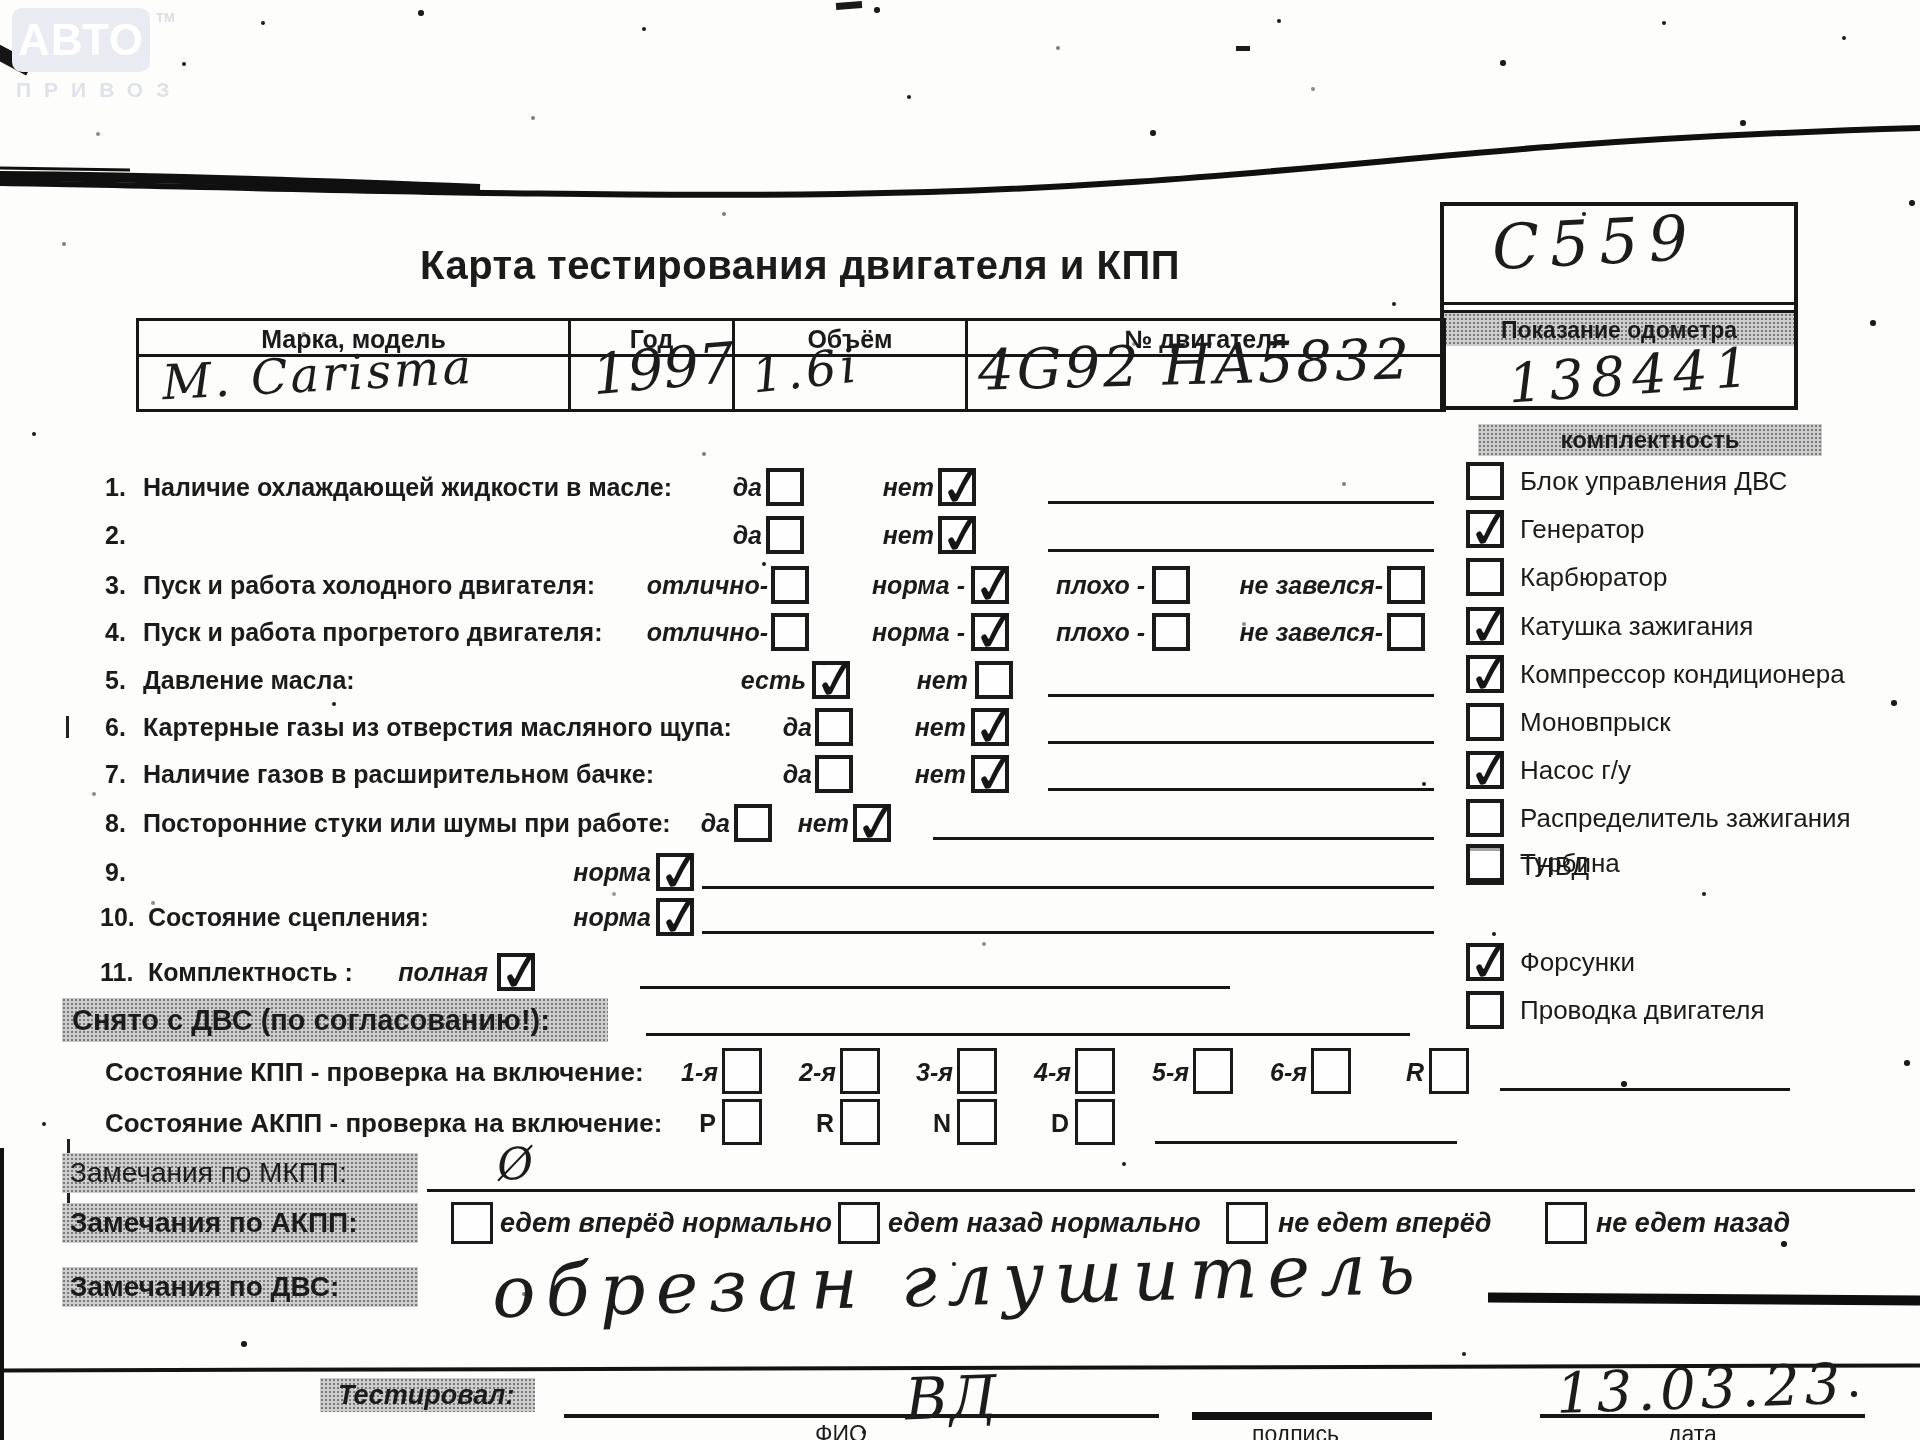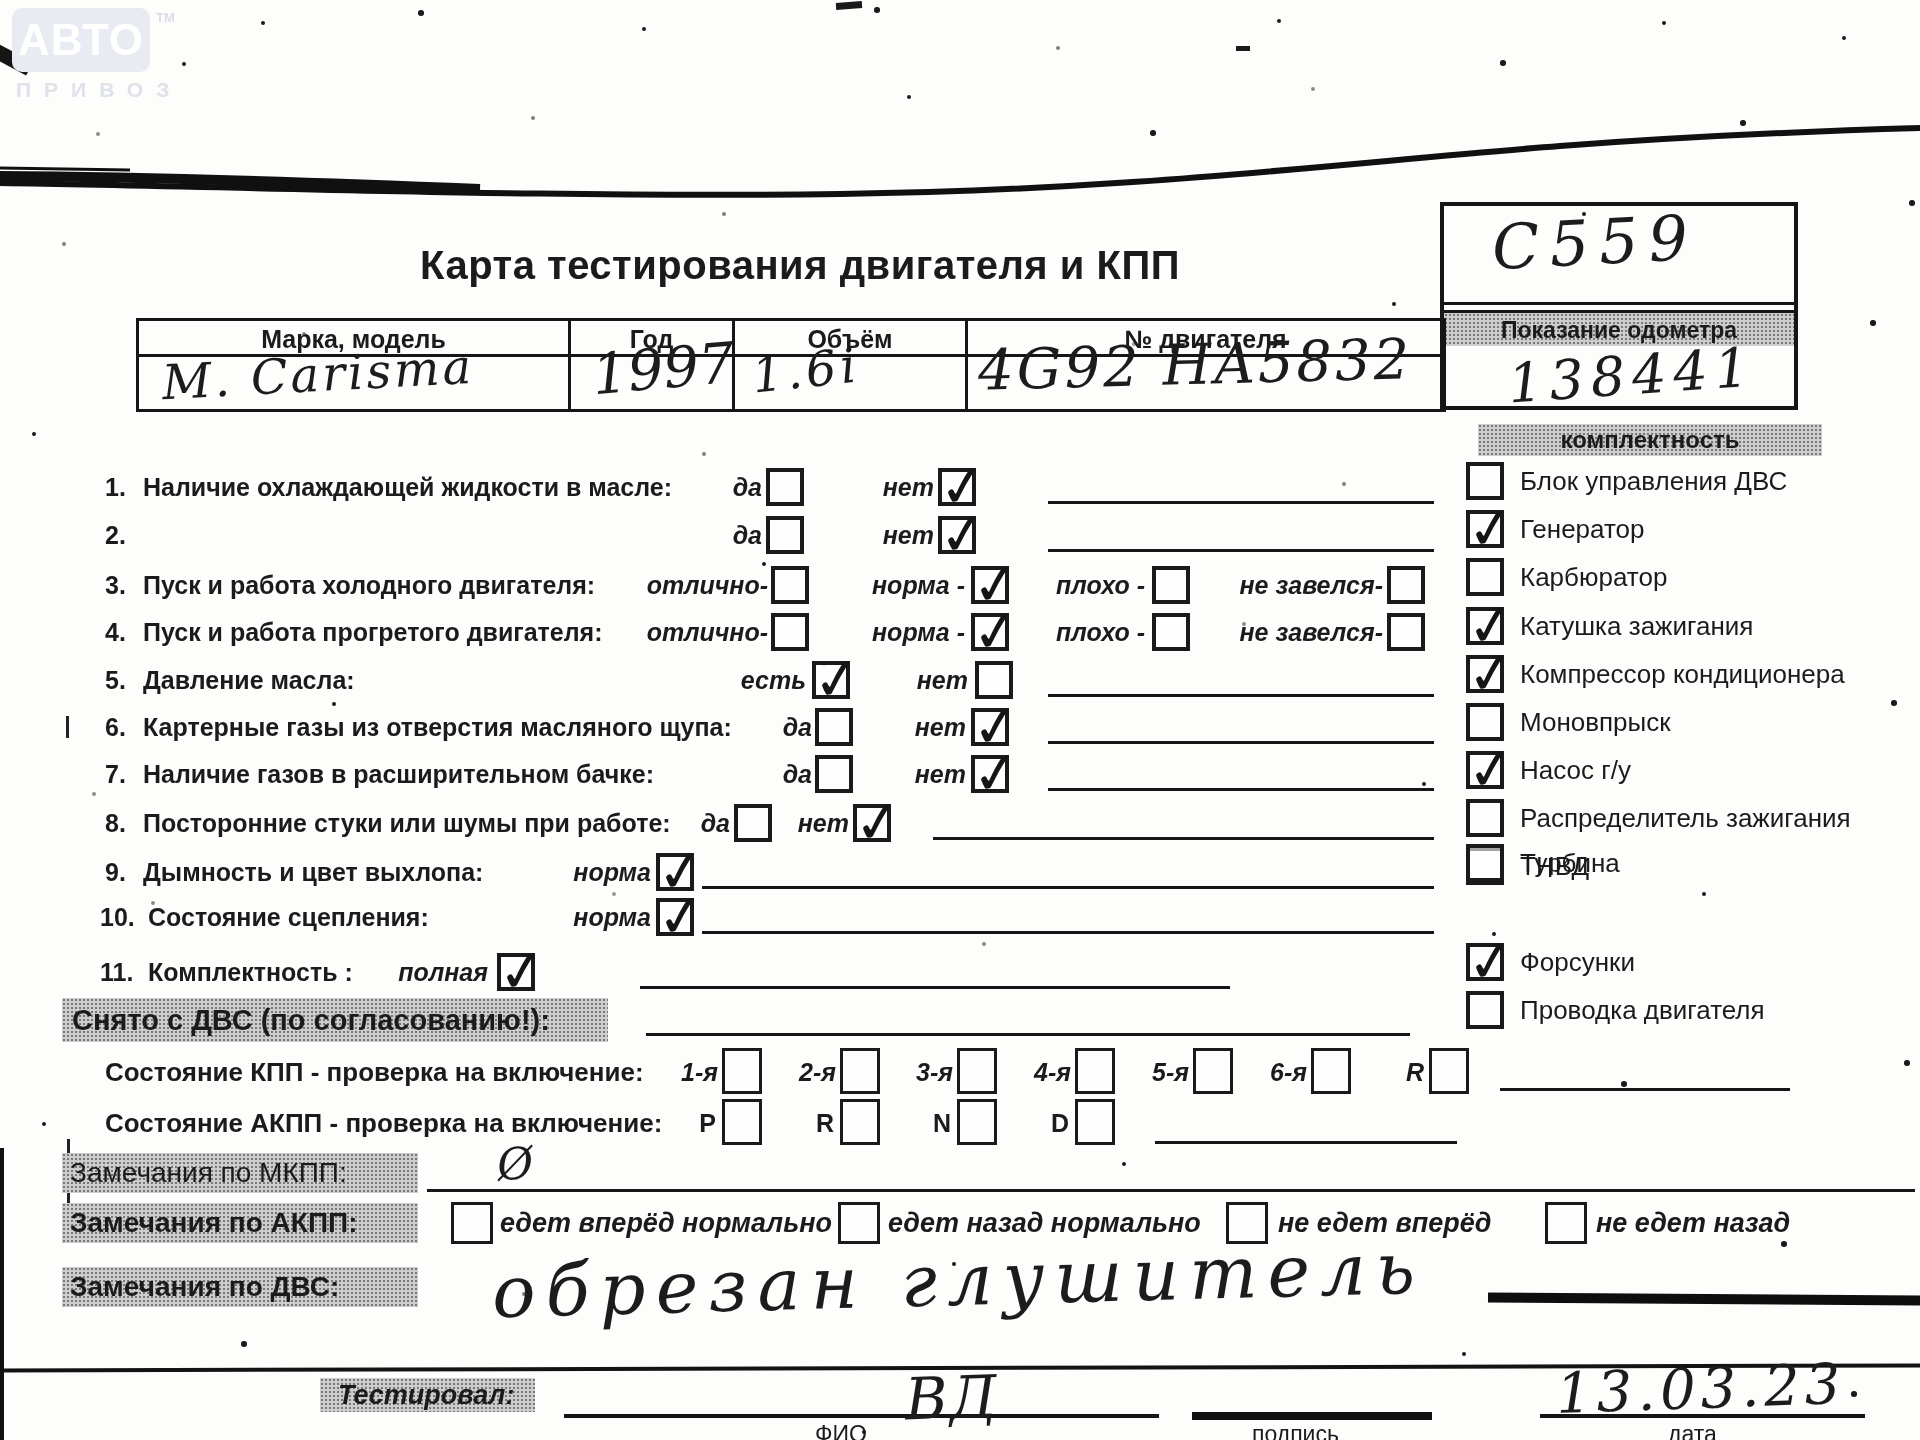--- a/index.html
+++ b/index.html
@@ -239,21 +239,20 @@
     <span class="lbl" style="left:143px">Посторонние стуки или шумы при работе:</span>
     <span class="opt" style="left:666px;width:64px">да</span>
     <div class="cb" style="left:734px;top:3px"></div>
     <span class="opt" style="left:781px;width:68px">нет</span>
     <div class="cb on" style="left:853px;top:3px"></div>
     <div class="bline" style="left:933px;width:501px"></div>
   </div>
 
   <div class="row" style="top:850px">
     <span class="num" style="left:105px">9.</span>
-    <span class="lbl" style="left:143px">Дымность и цвет выхлопа:</span>
     <span class="opt" style="left:543px;width:108px">норма</span>
     <div class="cb on" style="left:656px;top:3px"></div>
     <div class="bline" style="left:702px;width:732px"></div>
   </div>
 
   <div class="row" style="top:895px">
     <span class="num" style="left:100px">10.</span>
     <span class="lbl" style="left:148px">Состояние сцепления:</span>
     <span class="opt" style="left:543px;width:108px">норма</span>
     <div class="cb on" style="left:656px;top:3px"></div>

